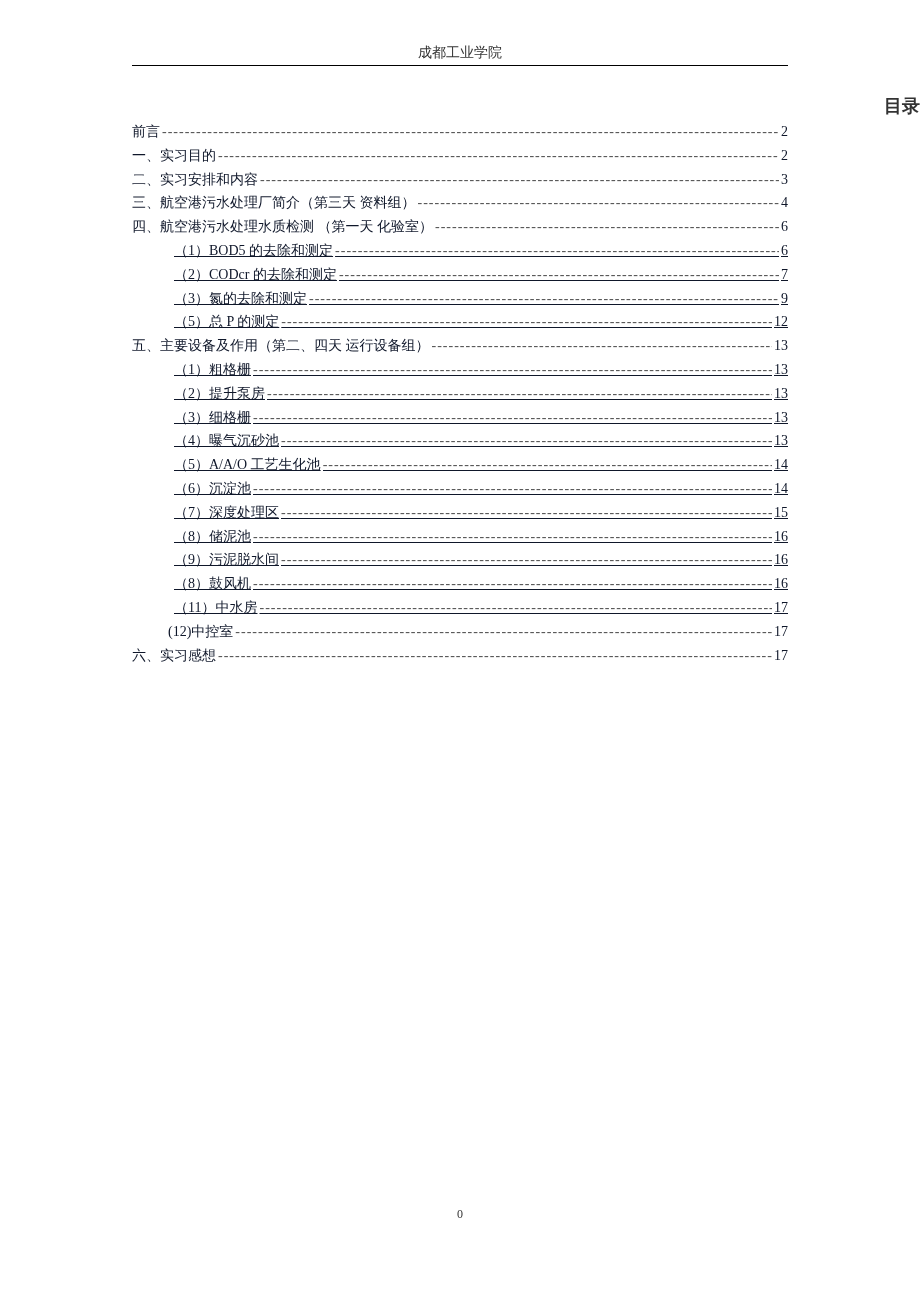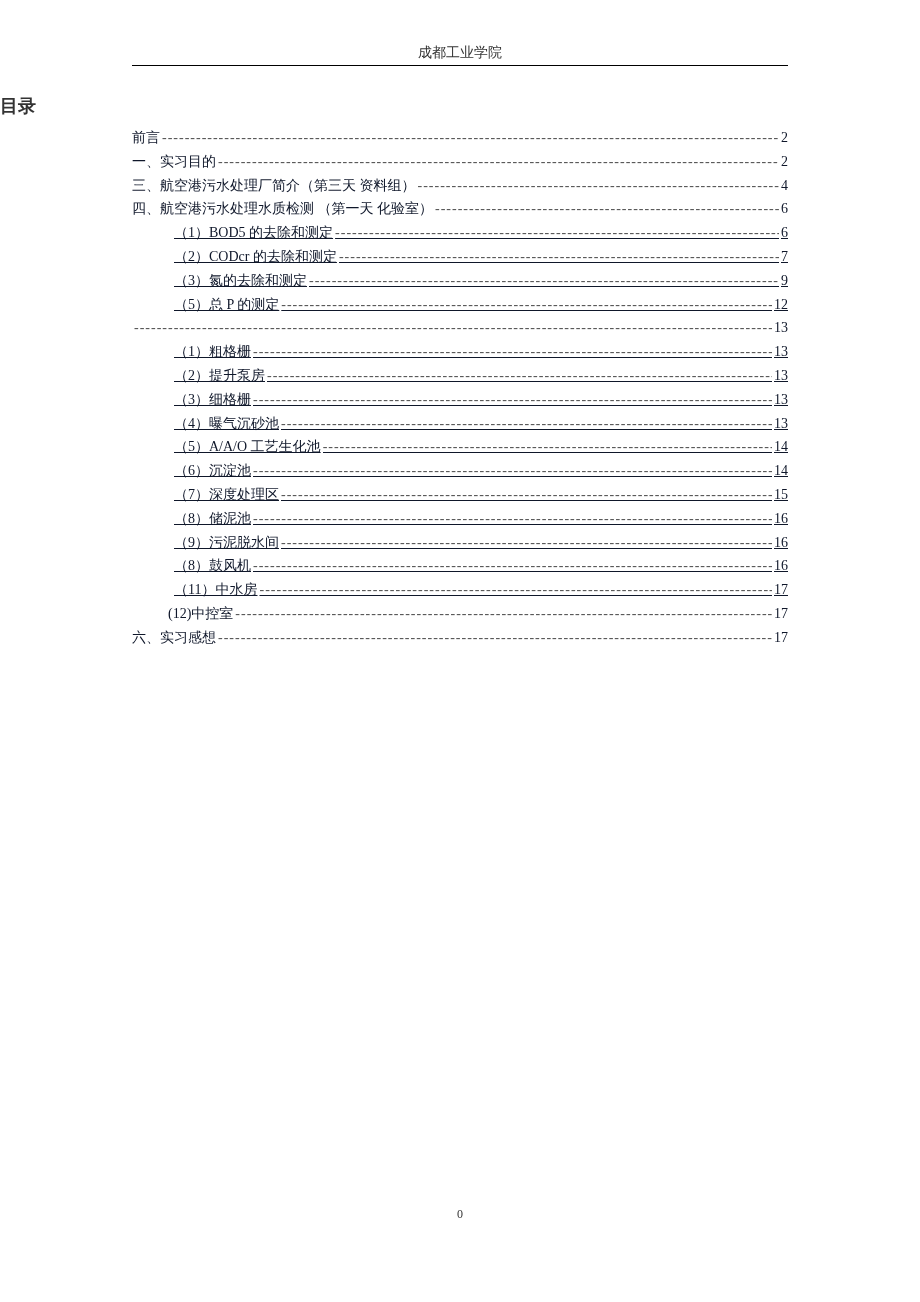--- a/index.html
+++ b/index.html
@@ -19,25 +19,25 @@
       text-align: center;
       font-size: 14px;
       padding-top: 44px;
       padding-bottom: 3px;
       width: 656px;
       margin: 0 auto;
       border-bottom: 1.5px solid #000;
       color: #333;
     }
     .title {
-      text-align: left;
+      text-align: right;
       font-size: 18px;
       font-weight: bold;
       margin-top: 28px;
-      margin-bottom: 8px;
+      margin-bottom: 2px;
       color: #333;
     }
     .toc-container {
       width: 656px;
       margin: 0 auto;
       font-size: 14px;
       line-height: 1.7;
       color: #0f172a;
     }
     .toc-row {
@@ -94,20 +94,25 @@
       <span class="toc-label">前言</span>
       <span class="toc-leader"></span>
       <span class="toc-page">2</span>
     </div>
     <div class="toc-row">
       <span class="toc-label">一、实习目的</span>
       <span class="toc-leader"></span>
       <span class="toc-page">2</span>
     </div>
     <div class="toc-row">
+      <span class="toc-label">二、实习安排和内容</span>
+      <span class="toc-leader"></span>
+      <span class="toc-page">3</span>
+    </div>
+    <div class="toc-row">
       <span class="toc-label">三、航空港污水处理厂简介（第三天 资料组）</span>
       <span class="toc-leader"></span>
       <span class="toc-page">4</span>
     </div>
     <div class="toc-row">
       <span class="toc-label">四、航空港污水处理水质检测 （第一天 化验室）</span>
       <span class="toc-leader"></span>
       <span class="toc-page">6</span>
     </div>
     <div class="toc-row indent-1">
@@ -124,20 +129,21 @@
       <span class="toc-label">（3）氮的去除和测定</span>
       <span class="toc-leader"></span>
       <span class="toc-page">9</span>
     </div>
     <div class="toc-row indent-1">
       <span class="toc-label">（5）总 P 的测定</span>
       <span class="toc-leader"></span>
       <span class="toc-page">12</span>
     </div>
     <div class="toc-row">
+      <span class="toc-label">五、主要设备及作用（第二、四天 运行设备组）</span>
       <span class="toc-leader"></span>
       <span class="toc-page">13</span>
     </div>
     <div class="toc-row indent-1">
       <span class="toc-label">（1）粗格栅</span>
       <span class="toc-leader"></span>
       <span class="toc-page">13</span>
     </div>
     <div class="toc-row indent-1">
       <span class="toc-label">（2）提升泵房</span>

